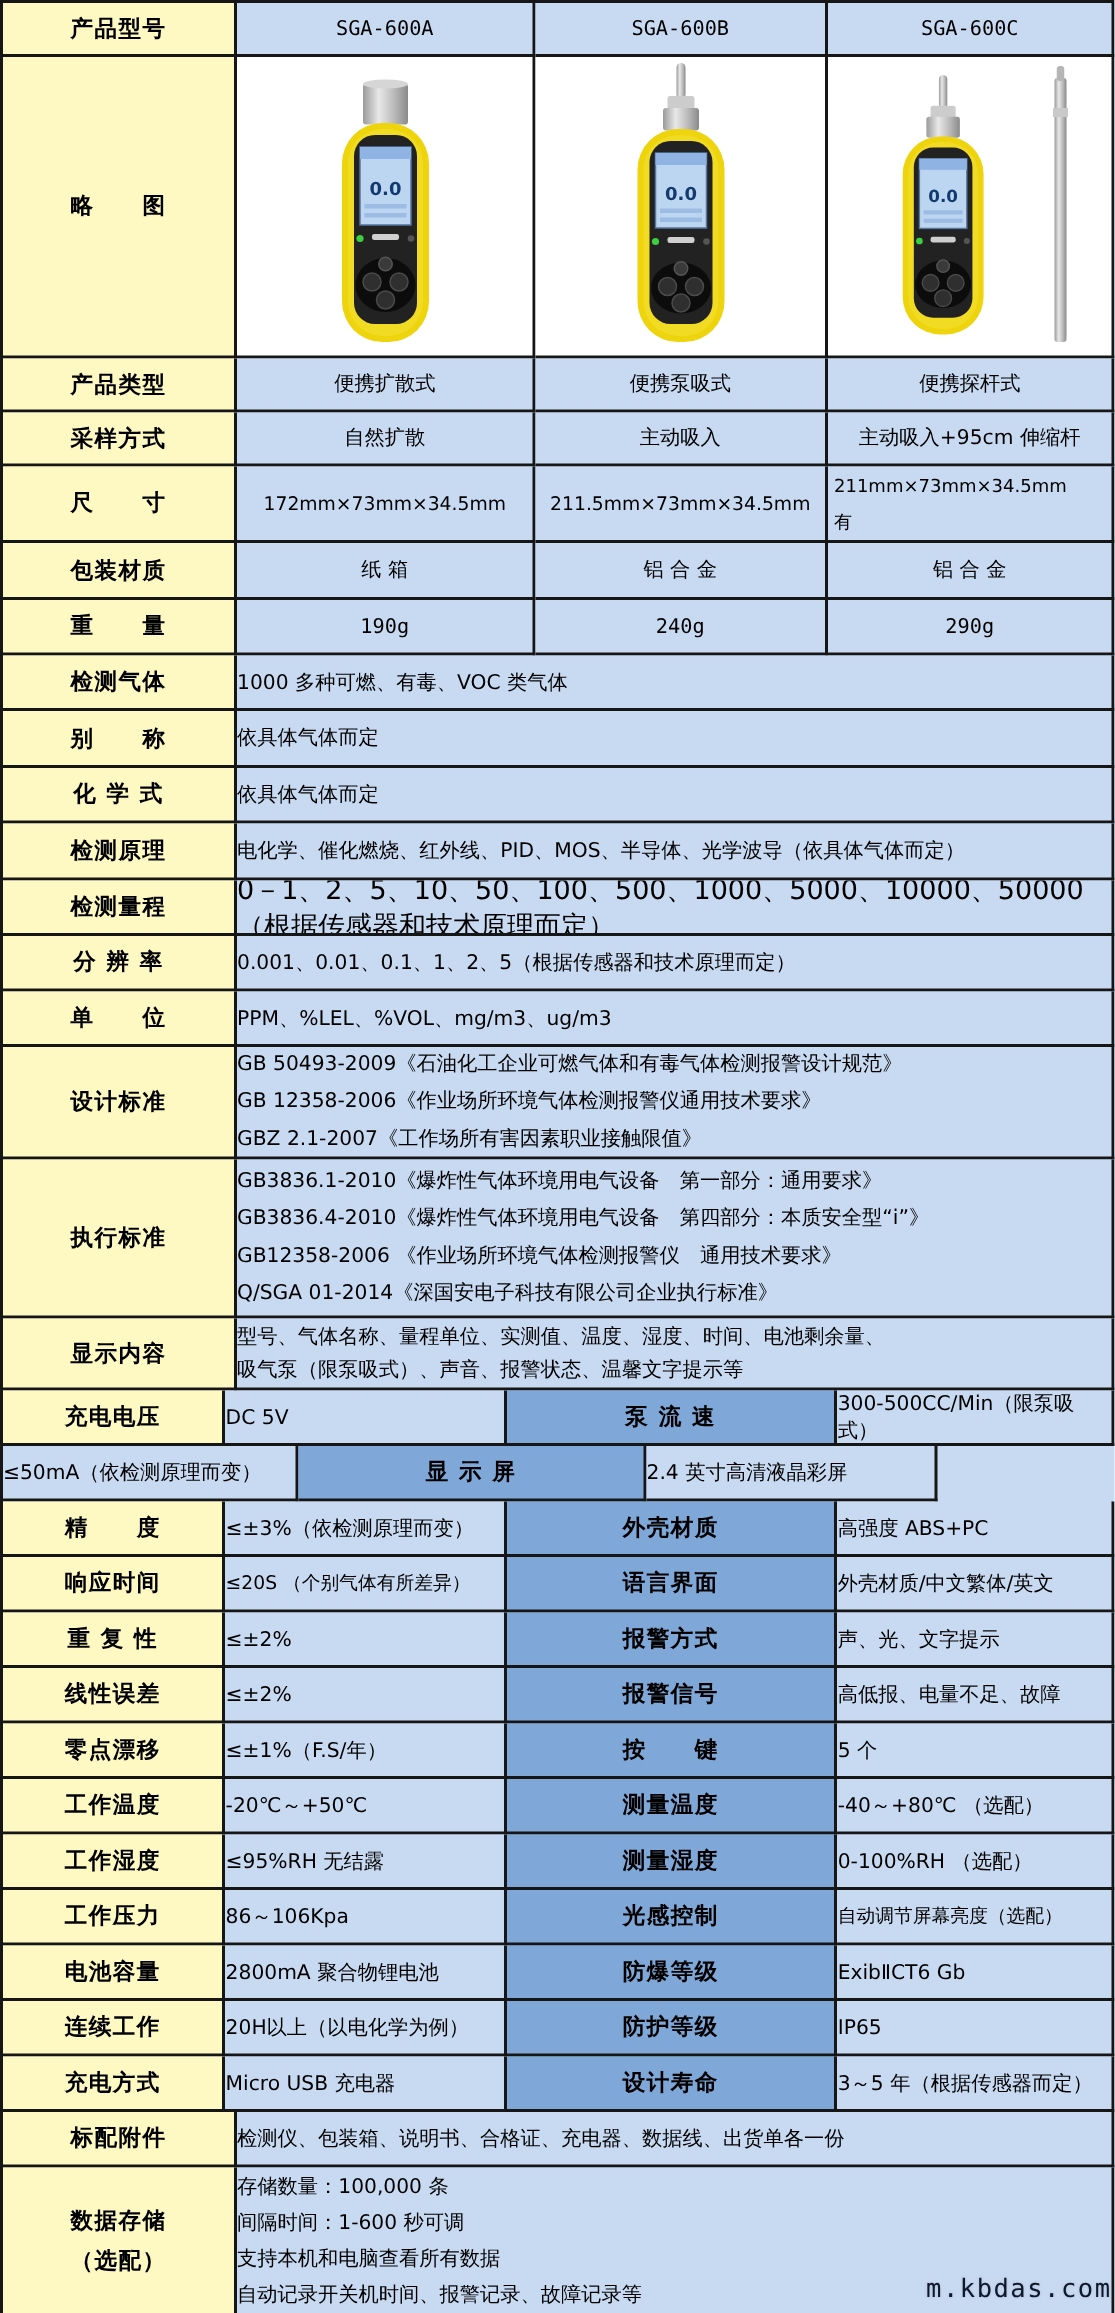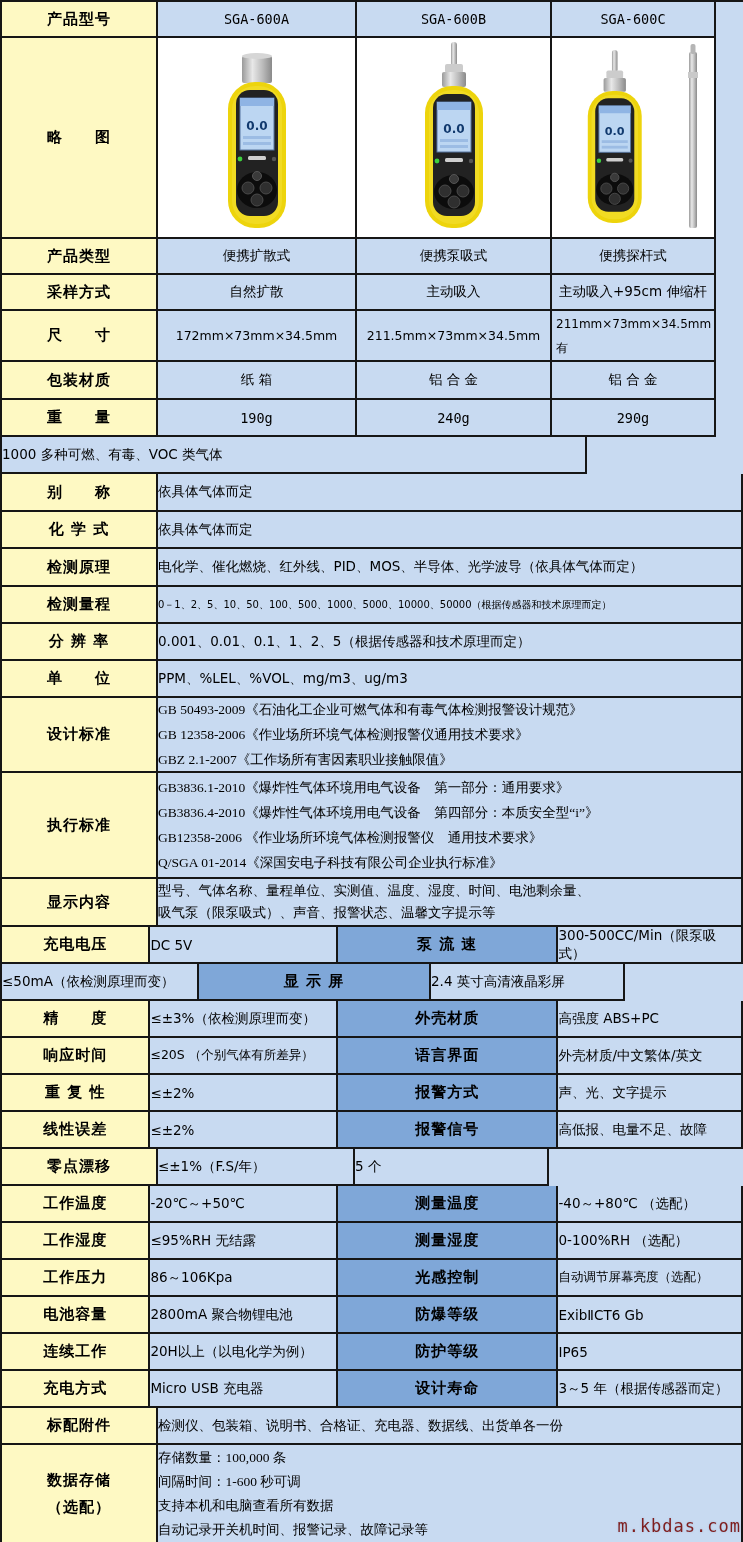--- a/index.html
+++ b/index.html
@@ -32,31 +32,31 @@
   .lab.col2{background:#7FA7D8;}
   .val{
     background:#C8DAF1;
     font-size:13.5px;
   }
   .cen{justify-content:center;padding-left:0;text-align:center;}
   .mono{font-family:"DejaVu Sans Mono","Liberation Mono",monospace;}
   .img{background:#ffffff;justify-content:center;padding-left:0;}
   .pre{white-space:pre-line;line-height:24px;font-size:13px;}
   .lines{flex-direction:column;align-items:flex-start;justify-content:center;}
-  .lines div{line-height:25px;font-family:Liberation Serif, serif;}
+  .lines div{line-height:25px;}
   .lablines{flex-direction:column;justify-content:center;line-height:27px;}
   
   .w-lab{width:156px;}
-  .w-p1{width:199px;} .w-p2{width:195px;} .w-p3{width:164px;}
+  .w-p1{width:199px;} .w-p2{width:195px;} .w-p3{width:191px;}
   .w-full{width:585px;}
   .w-v1{width:197px;} .w-l2{width:232px;} .w-v2{width:194px;}
   .watermark{
     position:absolute;right:2px;bottom:6px;
     font-family:"DejaVu Sans Mono","Liberation Mono",monospace;
-    font-size:17px;color:#7f1d1d;letter-spacing:1px;
+    font-size:17px;color:#0f172a;letter-spacing:1px;
     text-shadow:0 0 2px rgba(150,170,200,.6);
   }
   svg text{font-family:"DejaVu Sans","Liberation Sans",sans-serif;}
 </style>
 </head>
 <body>
 
 <div class="sheet">
 
   <div class="row" style="height:36px">
@@ -196,37 +196,38 @@
     <div class="c val cen w-p3">铝 合 金</div>
   </div>
   <div class="row" style="height:37px">
     <div class="c lab w-lab">重　　量</div>
     <div class="c val cen mono w-p1">190g</div>
     <div class="c val cen mono w-p2">240g</div>
     <div class="c val cen mono w-p3">290g</div>
   </div>
 
   <div class="row" style="height:37px">
+    <div class="c lab w-lab">检测气体</div>
     <div class="c val w-full">1000 多种可燃、有毒、VOC 类气体</div>
   </div>
   <div class="row" style="height:38px">
     <div class="c lab w-lab">别　　称</div>
     <div class="c val w-full">依具体气体而定</div>
   </div>
   <div class="row" style="height:37px">
     <div class="c lab w-lab">化 学 式</div>
     <div class="c val w-full">依具体气体而定</div>
   </div>
   <div class="row" style="height:38px">
     <div class="c lab w-lab">检测原理</div>
     <div class="c val w-full">电化学、催化燃烧、红外线、PID、MOS、半导体、光学波导（依具体气体而定）</div>
   </div>
   <div class="row" style="height:37px">
     <div class="c lab w-lab">检测量程</div>
-    <div class="c val w-full" style="font-size:10px">0－1、2、5、10、50、100、500、1000、5000、10000、50000（根据传感器和技术原理而定）</div>
+    <div class="c val w-full" style="font-size:18px">0－1、2、5、10、50、100、500、1000、5000、10000、50000（根据传感器和技术原理而定）</div>
   </div>
   <div class="row" style="height:37px">
     <div class="c lab w-lab">分 辨 率</div>
     <div class="c val w-full">0.001、0.01、0.1、1、2、5（根据传感器和技术原理而定）</div>
   </div>
   <div class="row" style="height:37px">
     <div class="c lab w-lab">单　　位</div>
     <div class="c val w-full">PPM、%LEL、%VOL、mg/m3、ug/m3</div>
   </div>
   <div class="row" style="height:75px">
@@ -285,20 +286,21 @@
   </div>
   <div class="row" style="height:37px">
     <div class="c lab w-lab">线性误差</div>
     <div class="c val w-v1">≤±2%</div>
     <div class="c lab col2 w-l2">报警信号</div>
     <div class="c val w-v2">高低报、电量不足、故障</div>
   </div>
   <div class="row" style="height:37px">
     <div class="c lab w-lab">零点漂移</div>
     <div class="c val w-v1">≤±1%（F.S/年）</div>
+    <div class="c lab col2 w-l2">按　　键</div>
     <div class="c val w-v2">5 个</div>
   </div>
   <div class="row" style="height:37px">
     <div class="c lab w-lab">工作温度</div>
     <div class="c val w-v1">-20℃～+50℃</div>
     <div class="c lab col2 w-l2">测量温度</div>
     <div class="c val w-v2">-40～+80℃ （选配）</div>
   </div>
   <div class="row" style="height:37px">
     <div class="c lab w-lab">工作湿度</div>

